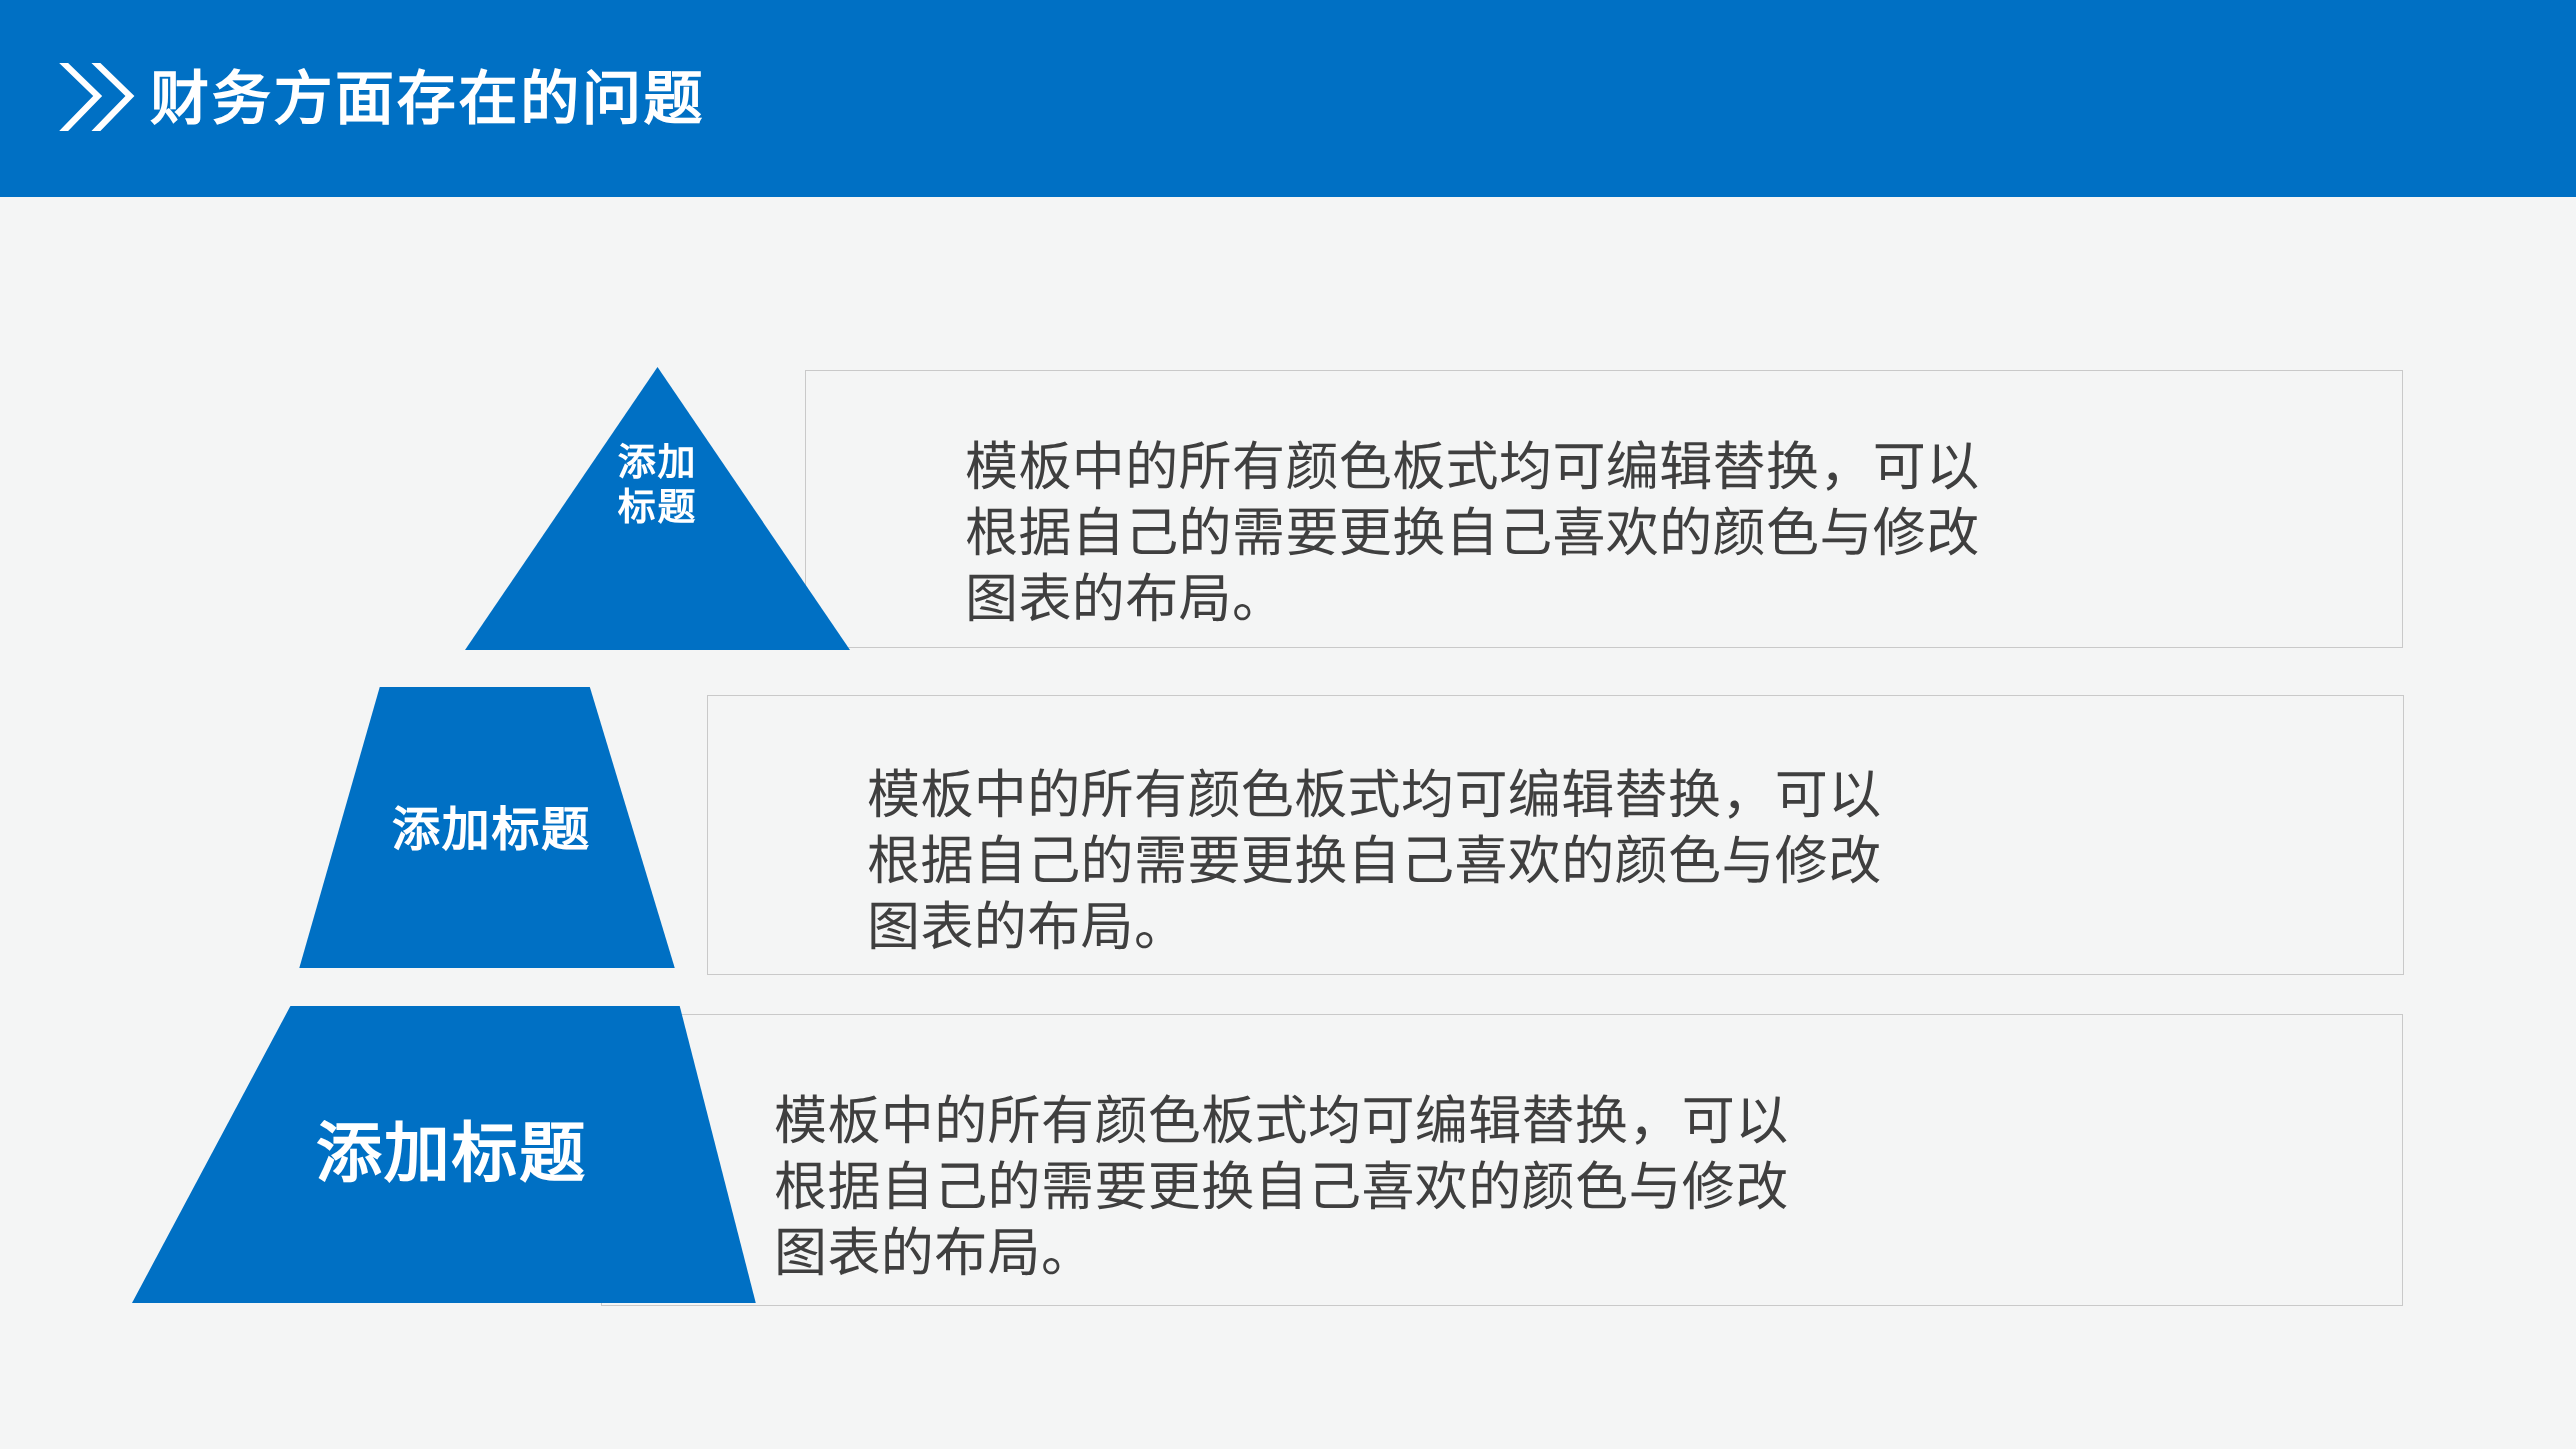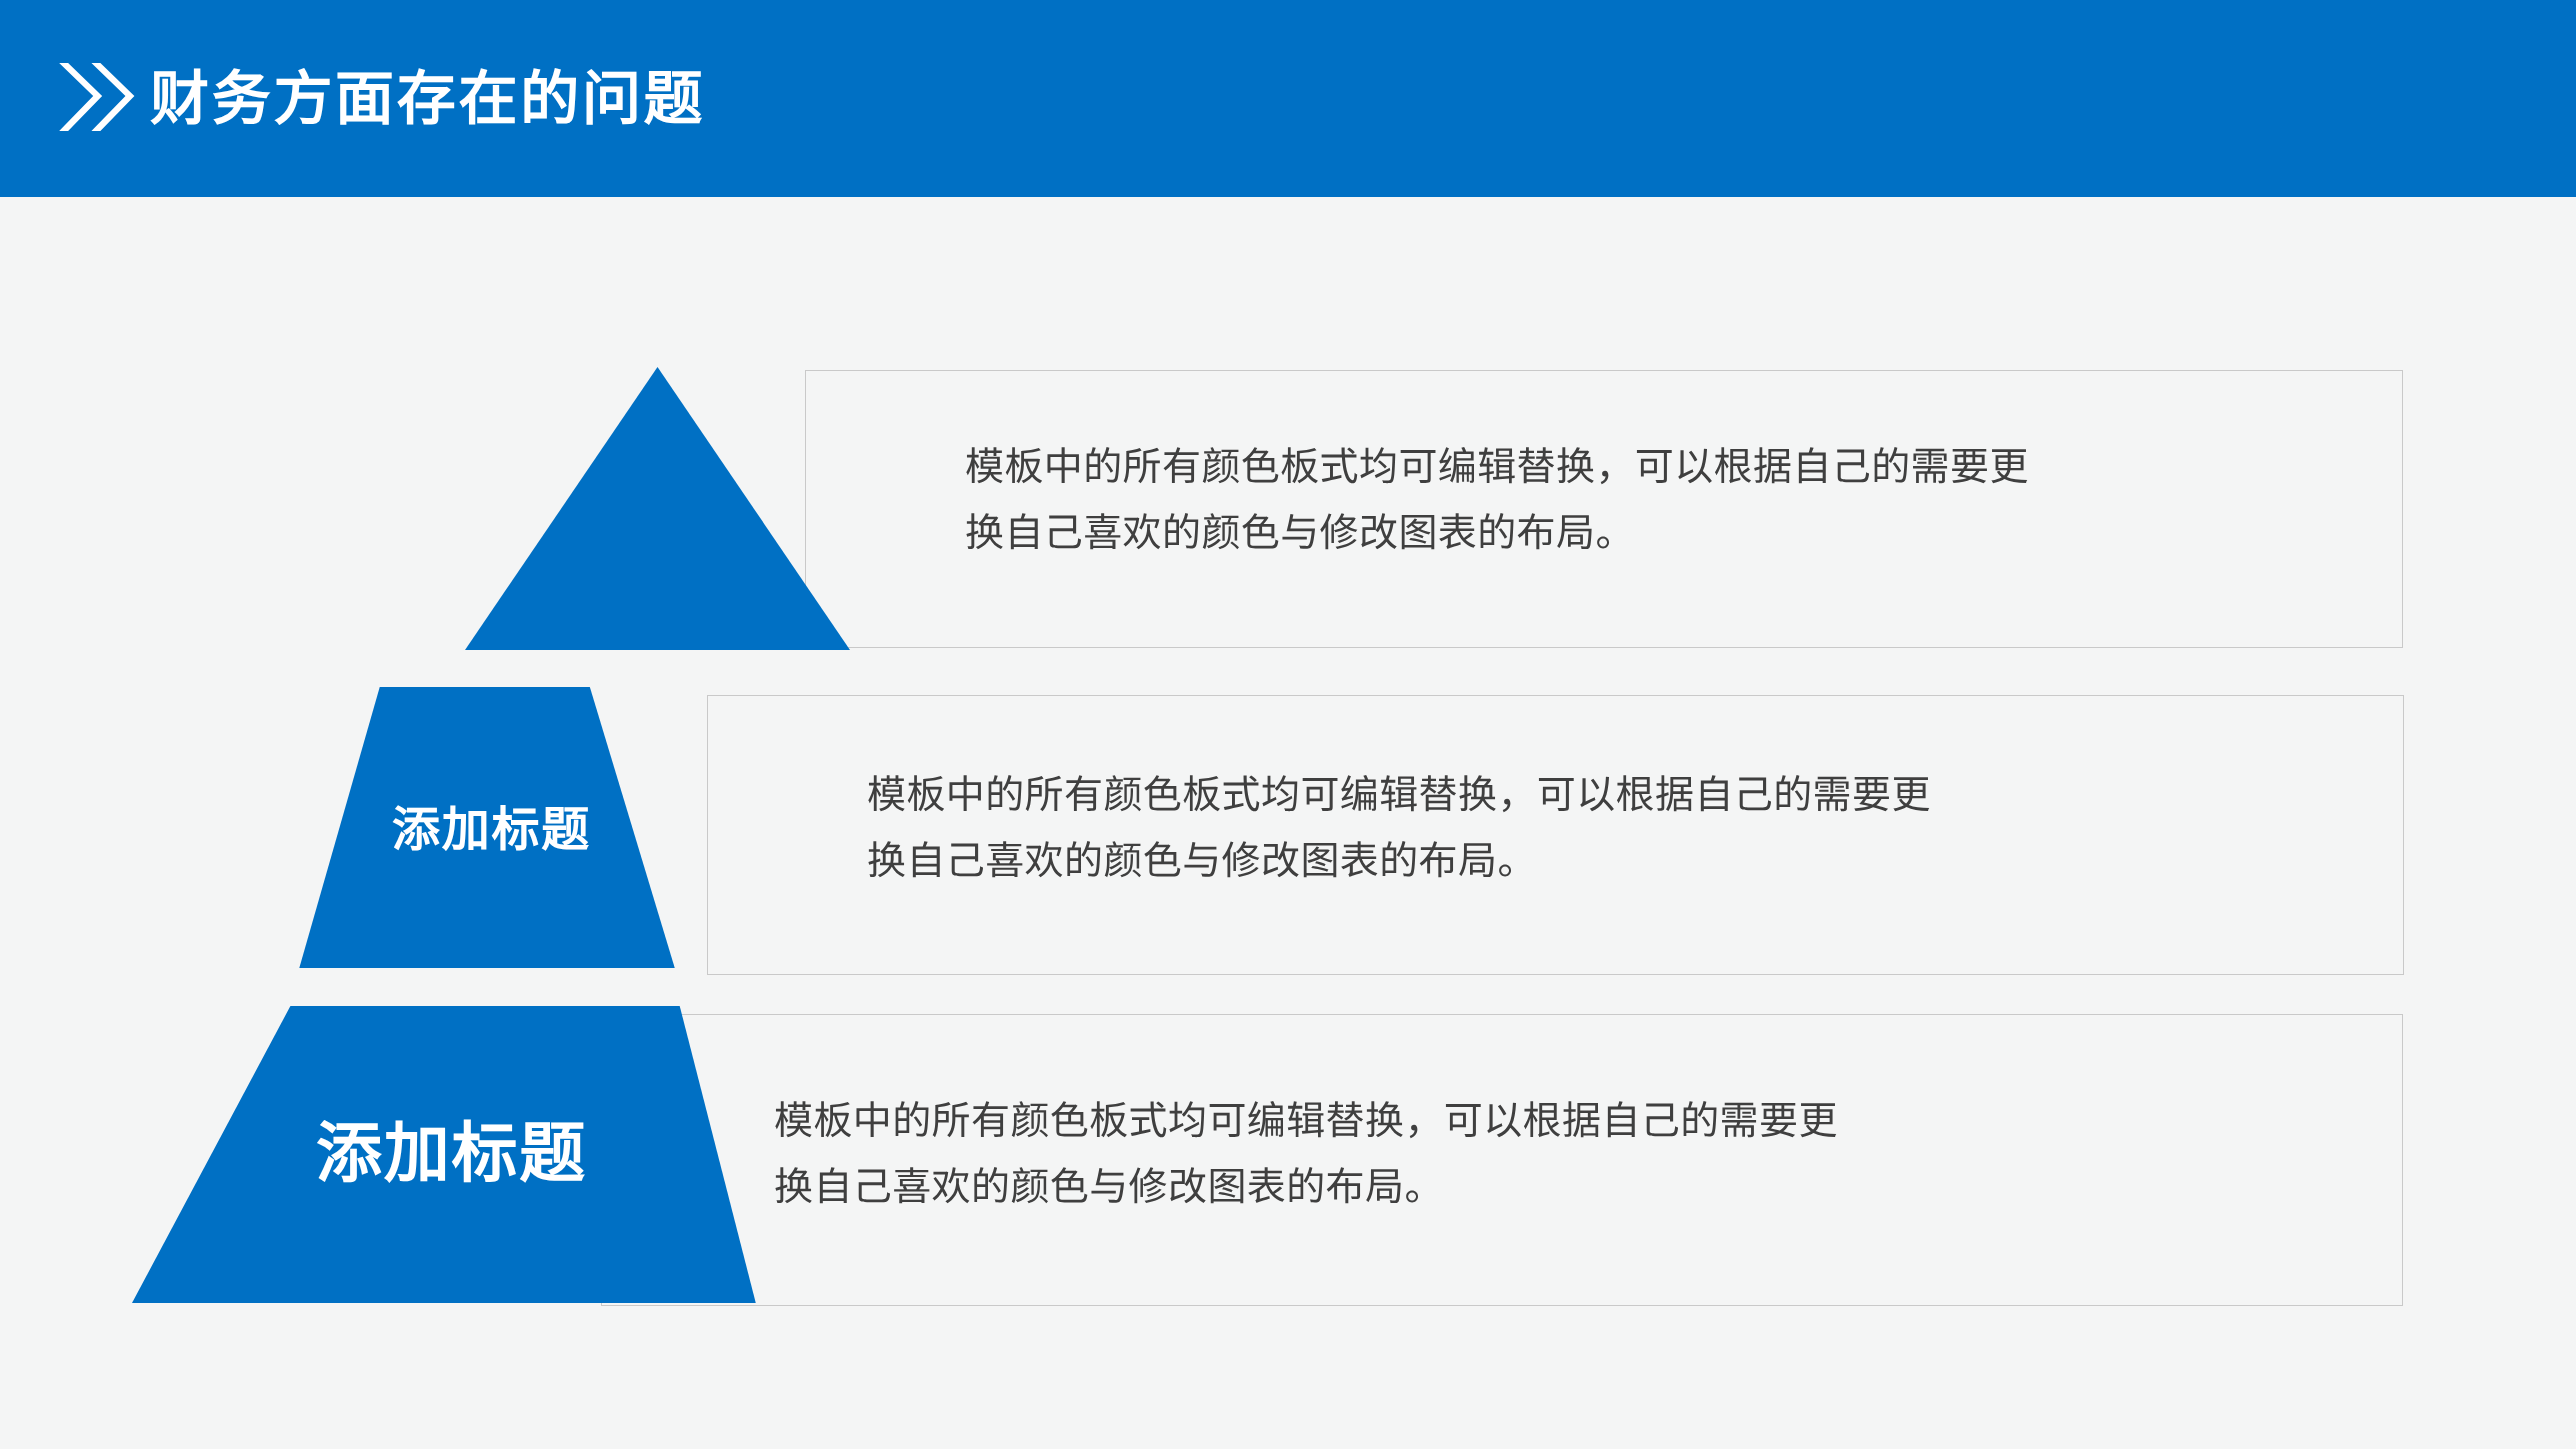--- a/index.html
+++ b/index.html
@@ -74,21 +74,21 @@
     border: 1.8px solid #c9c9c9;
     background: #f4f5f5;
   }
   #card-1 { left: 805px;  top: 173px;  width: 1598px; height: 278px; }
   #card-2 { left: 707px;  top: 498px;  width: 1697px; height: 280px; }
   #card-3 { left: 601px;  top: 817px;  width: 1802px; height: 292px; }
 
   .card-text {
     position: absolute;
     color: #3f3f3f;
-    font-size: 39px;
+    font-size: 53px;
     line-height: 66px;
     font-weight: normal;
     letter-spacing: 0.4px;
   }
   #card-1 .card-text { left: 159px; top: 63px; width: 1064px; }
   #card-2 .card-text { left: 159px; top: 66px; width: 1064px; }
   #card-3 .card-text { left: 172px; top: 73px; width: 1064px; }
 
   
   .pyramid-block {
@@ -157,20 +157,22 @@
       <div class="card-text">模板中的所有颜色板式均可编辑替换，可以根据自己的需要更换自己喜欢的颜色与修改图表的布局。</div>
     </div>
 
     <div class="text-card" id="card-3">
       <div class="card-text">模板中的所有颜色板式均可编辑替换，可以根据自己的需要更换自己喜欢的颜色与修改图表的布局。</div>
     </div>
 
     <svg class="pyramid-block" id="pyramid-level-1" viewBox="0 0 430 316" preserveAspectRatio="none">
       <polygon points="215,0 430,316 0,316" fill="#0070c4"></polygon>
     </svg>
+    <div class="pyramid-label" id="label-1">添加
+标题</div>
 
     <svg class="pyramid-block" id="pyramid-level-2" viewBox="0 0 500 314" preserveAspectRatio="none">
       <polygon points="125,0 360,0 455,314 35,314" fill="#0070c4"></polygon>
     </svg>
     <div class="pyramid-label" id="label-2">添加标题</div>
 
     <svg class="pyramid-block" id="pyramid-level-3" viewBox="0 0 790 332" preserveAspectRatio="none">
       <polygon points="215,0 650,0 735,332 38,332" fill="#0070c4"></polygon>
     </svg>
     <div class="pyramid-label" id="label-3">添加标题</div>

